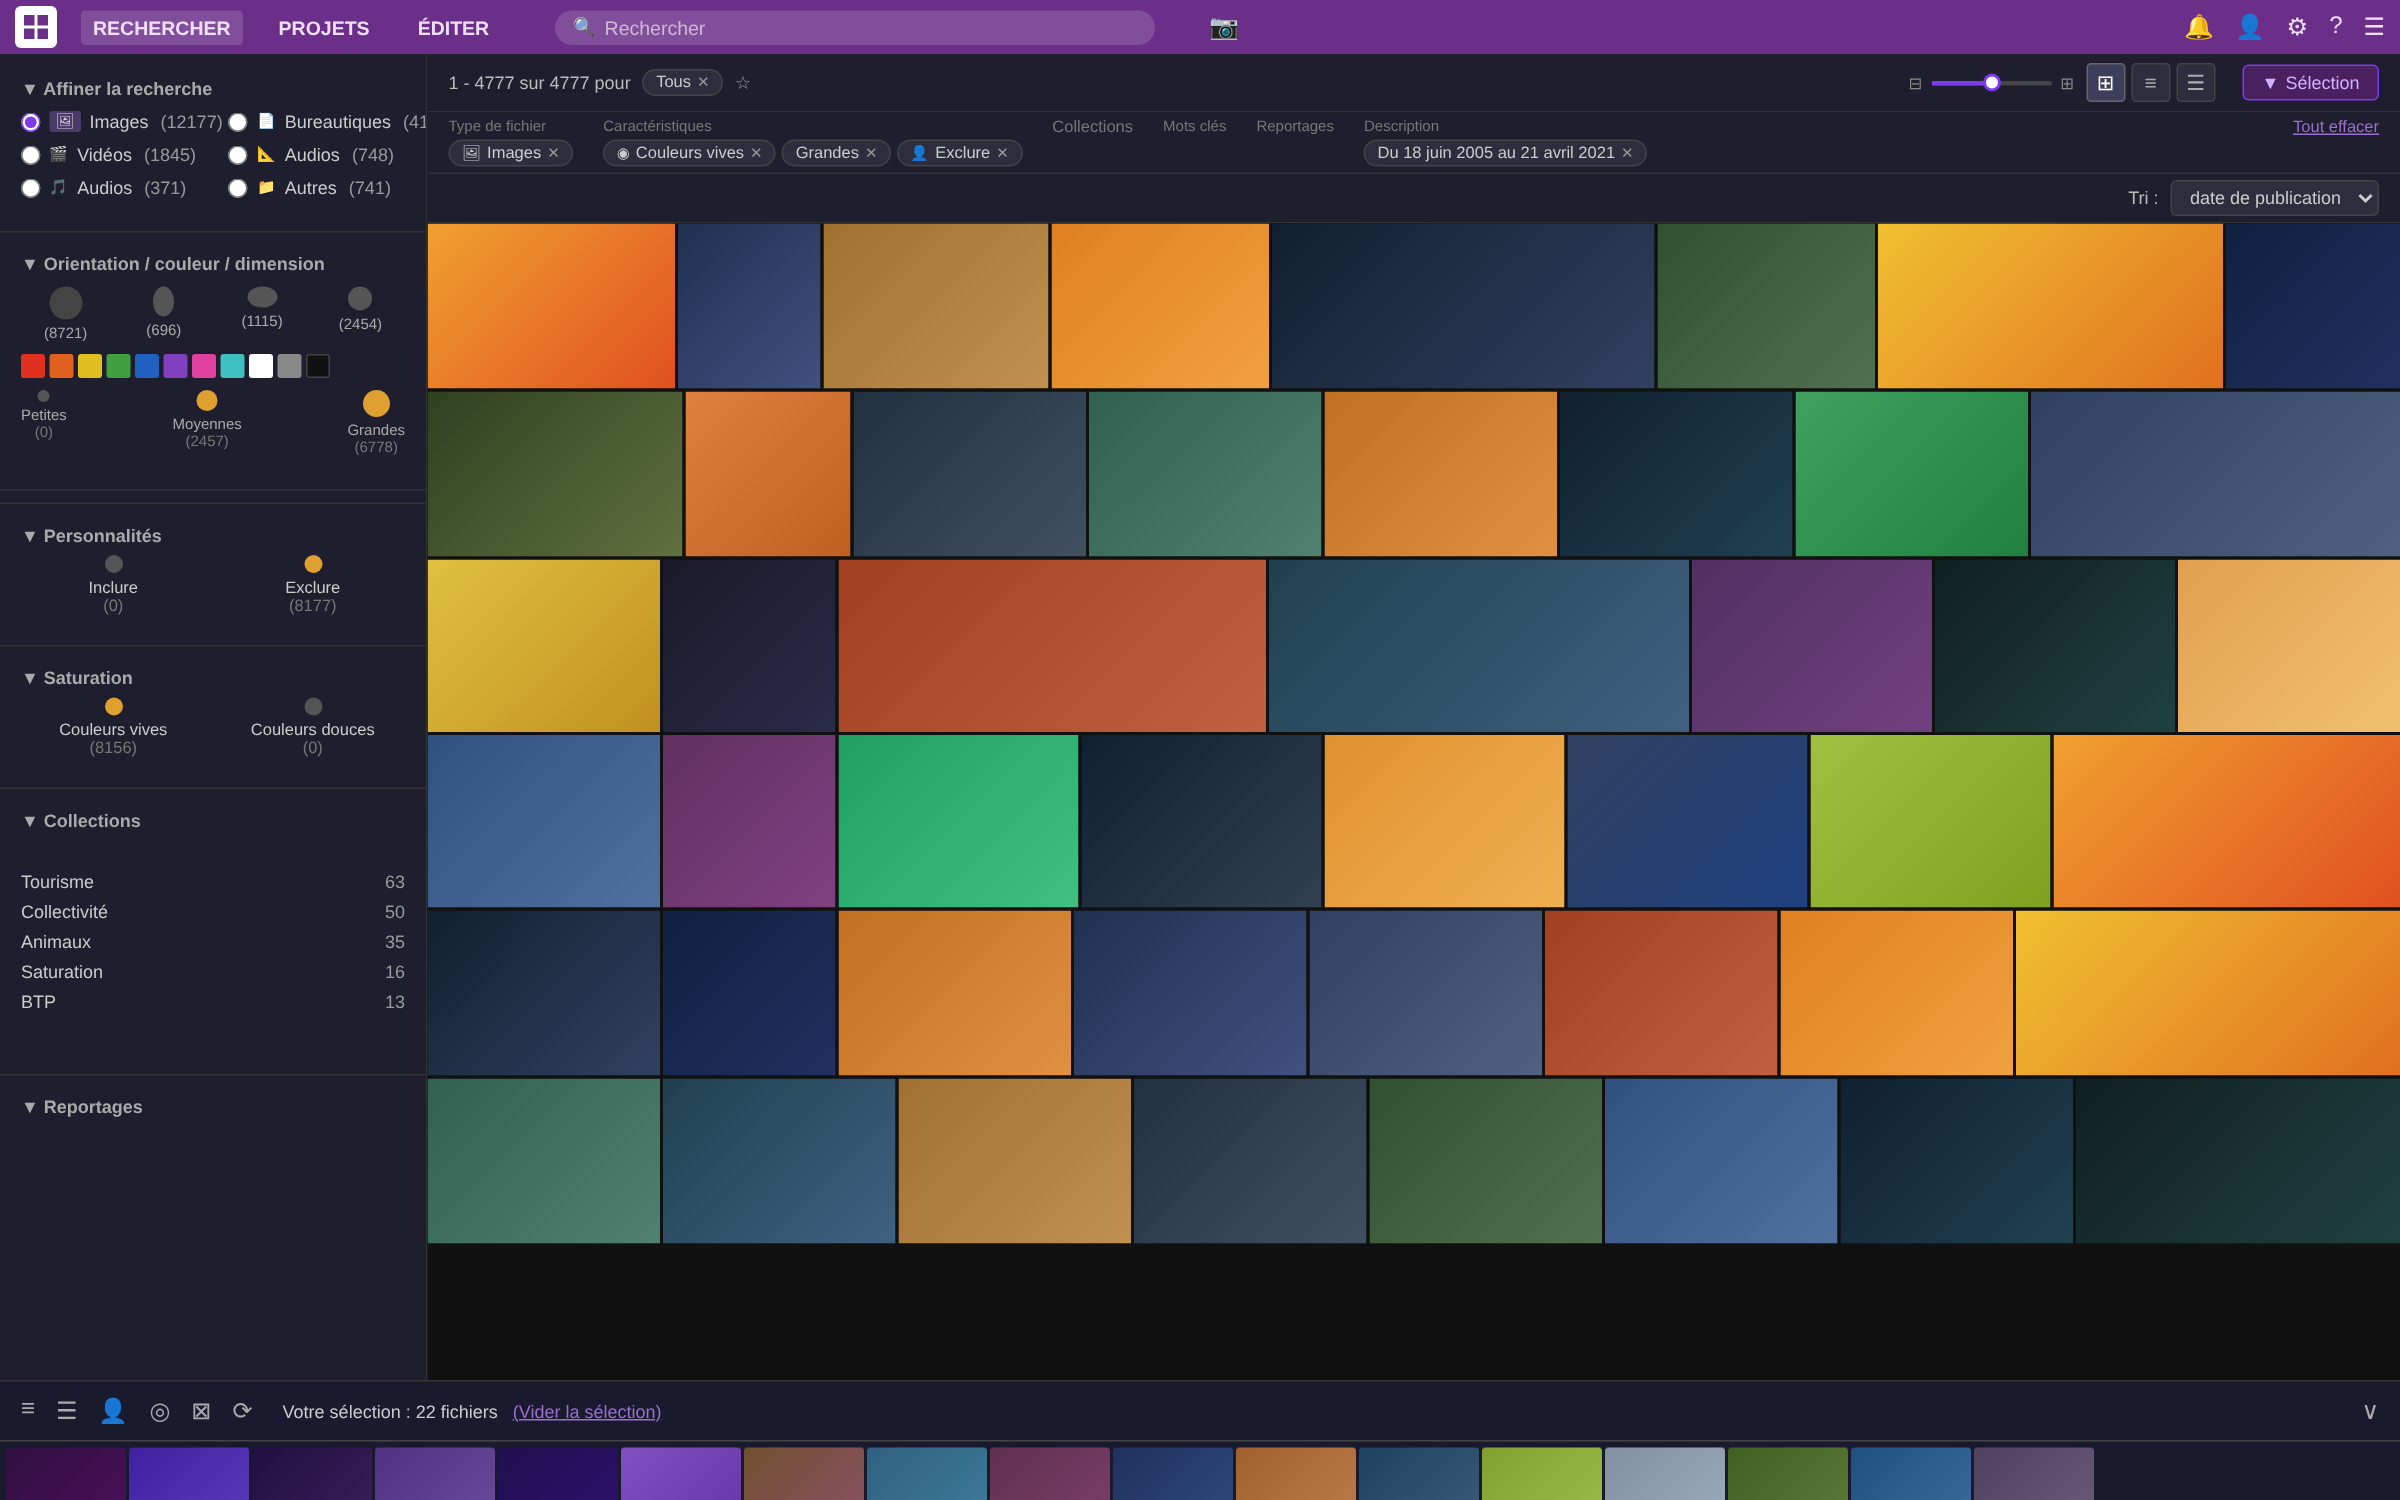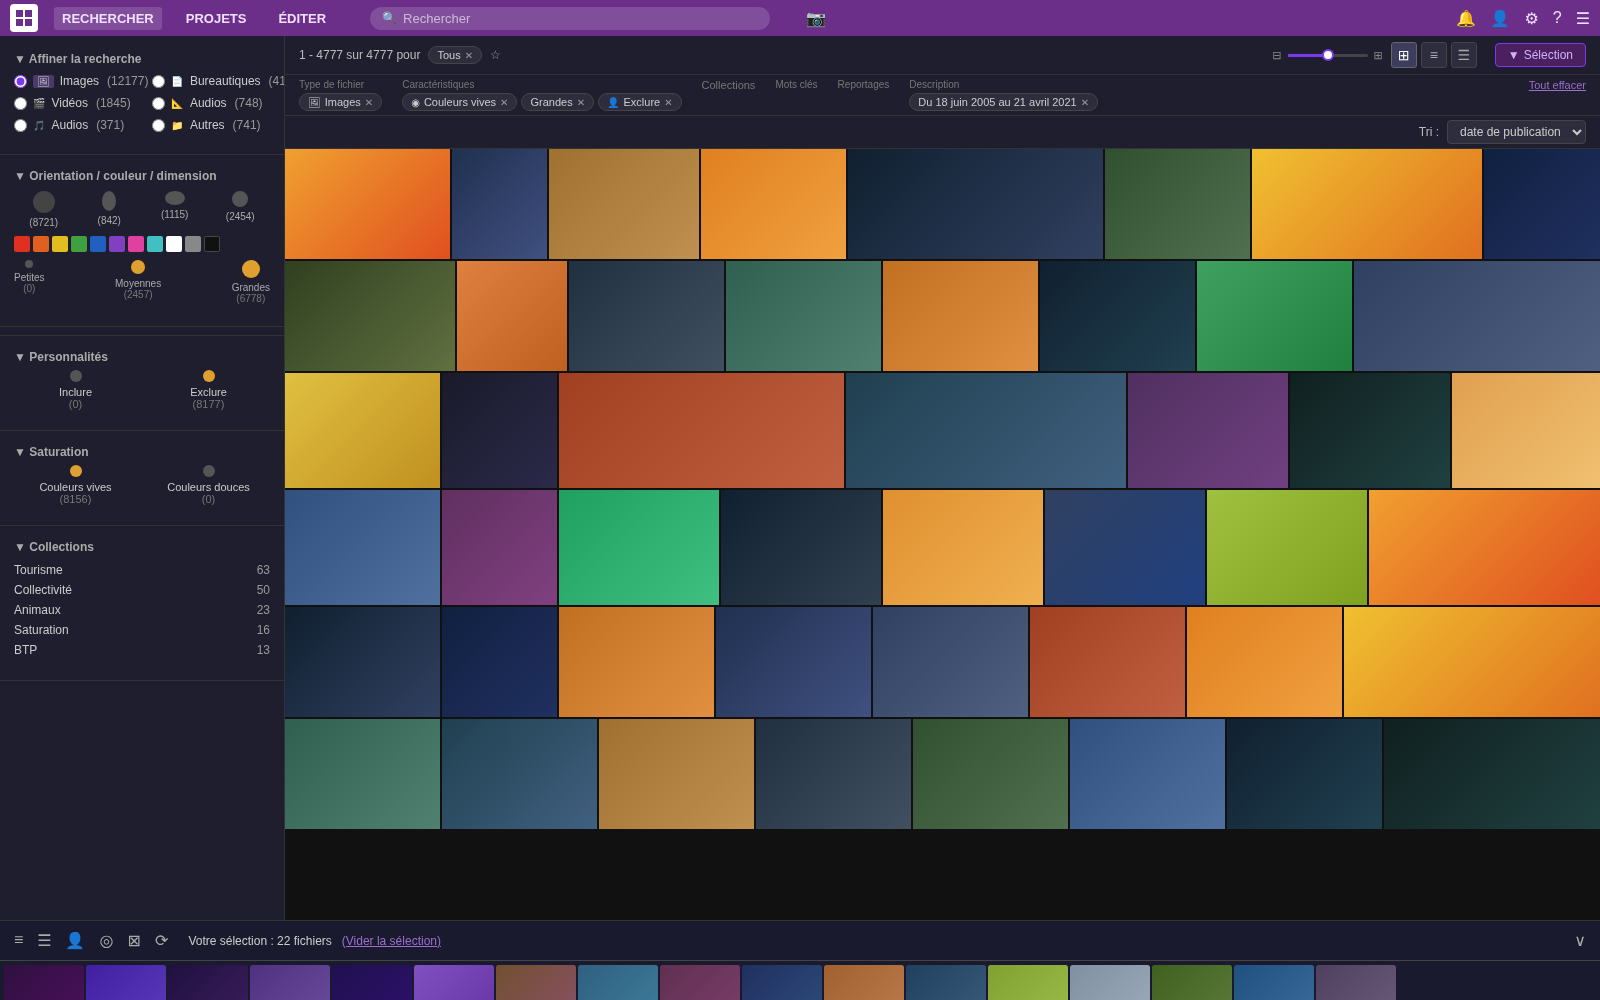--- a/index.html
+++ b/index.html
@@ -54,21 +54,21 @@
     .personality-row { display: flex; gap: 10px; margin: 6px 0; }
     .personality-item { text-align: center; flex: 1; }
     .pers-dot { width: 12px; height: 12px; border-radius: 50%; background: #555; margin: 0 auto 4px; }
     .pers-dot.orange { background: #e0a030; }
 
     .saturation-row { display: flex; gap: 10px; margin: 6px 0; }
     .sat-item { text-align: center; flex: 1; }
     .sat-dot { width: 12px; height: 12px; border-radius: 50%; background: #e0a030; margin: 0 auto 4px; }
     .sat-dot.gray { background: #555; }
 
-    .collections-list { list-style: none; margin: 6px 0; }
+    .collections-list { list-style: none; margin: 24px 0; }
     .collections-list li { display: flex; justify-content: space-between; padding: 3px 0; font-size: 12px; color: #ccc; cursor: pointer; }
     .coll-count { color: #999; }
 
     .divider { border: none; border-top: 1px solid #333; margin: 8px 0; }
 
     
     .content-area { flex: 1; display: flex; flex-direction: column; overflow: hidden; background: #1a1a2e; }
     .filter-tag { background: #2d2d3d; border: 1px solid #444; border-radius: 12px; padding: 2px 8px; font-size: 11px; color: #ccc; display: flex; align-items: center; gap: 4px; cursor: pointer; }
     .filter-tag .x { color: #999; font-size: 10px; cursor: pointer; }
     .star-icon { color: #999; cursor: pointer; }
@@ -228,21 +228,21 @@
     <div class="sidebar-section">
       <div class="sidebar-title">▼ Orientation / couleur / dimension</div>
 
       <div class="orientation-grid">
         <div class="orient-item">
           <div class="orient-square" style="background:#444;"></div>
           <div class="orient-label">(8721)</div>
         </div>
         <div class="orient-item">
           <div class="orient-square" style="background:#555;width:14px;height:20px;"></div>
-          <div class="orient-label">(842)</div>
+          <div class="orient-label">(696)</div>
         </div>
         <div class="orient-item">
           <div class="orient-square" style="background:#555;width:20px;height:14px;"></div>
           <div class="orient-label">(1115)</div>
         </div>
         <div class="orient-item">
           <div class="orient-square" style="background:#555;width:16px;height:16px;"></div>
           <div class="orient-label">(2454)</div>
         </div>
       </div>
@@ -327,35 +327,38 @@
         <li>
           <span>Tourisme</span>
           <span class="coll-count">63</span>
         </li>
         <li>
           <span>Collectivité</span>
           <span class="coll-count">50</span>
         </li>
         <li>
           <span>Animaux</span>
-          <span class="coll-count">23</span>
+          <span class="coll-count">35</span>
         </li>
         <li>
           <span>Saturation</span>
           <span class="coll-count">16</span>
         </li>
         <li>
           <span>BTP</span>
           <span class="coll-count">13</span>
         </li>
       </ul>
     </div>
 
     <hr class="divider">
 
+    <div class="sidebar-section">
+      <div class="sidebar-title">▼ Reportages</div>
+    </div>
   </div>
 
   <div class="content-area">
 
     <div style="background:#1e1e2e;border-bottom:1px solid #333;padding:6px 14px;display:flex;align-items:center;gap:8px;flex-wrap:wrap;">
       <span style="font-size:12px;color:#bbb;">1 - 4777 sur 4777 pour</span>
       <div class="filter-tag">
         <span>Tous</span>
         <span class="x">✕</span>
       </div>

